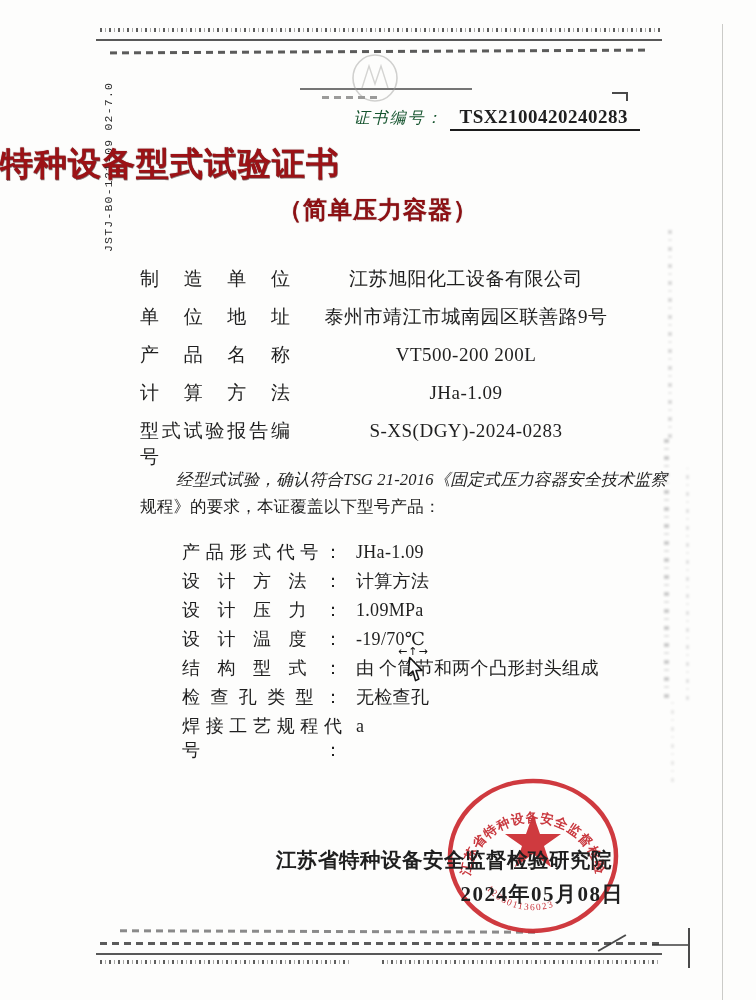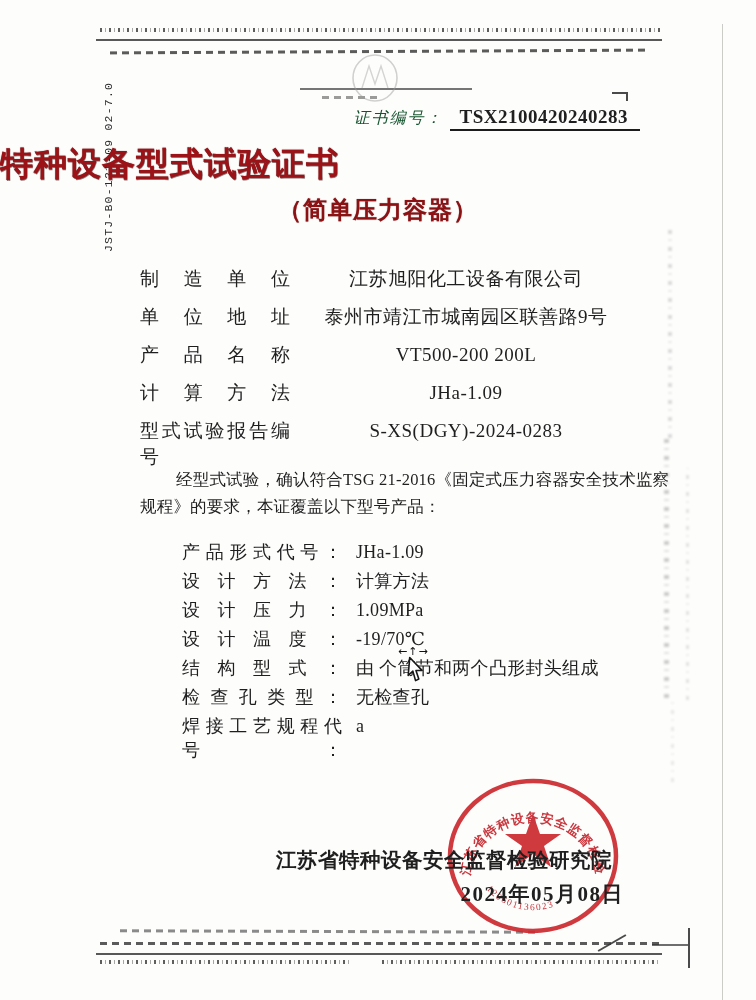--- a/index.html
+++ b/index.html
@@ -48,21 +48,21 @@
     font-size:24px;font-weight:700;letter-spacing:1px;
     color:#8d1013;text-shadow:0 0 1px rgba(70,4,5,.6);
   }
   
   .fields{left:140px;top:266px;width:502px;}
   .frow{display:flex;align-items:baseline;height:38px;font-size:19px;}
   .flabel{display:inline-block;width:150px;text-align:justify;text-align-last:justify;letter-spacing:0;flex:0 0 150px;}
   .fvalue{flex:1;text-align:center;letter-spacing:.5px;}
   
   .statement{left:140px;top:466px;width:520px;font-size:16.5px;line-height:27px;letter-spacing:.2px;}
-  .statement .l1{text-indent:36px;white-space:nowrap;}
+  .statement .l1{text-indent:36px;white-space:nowrap;font-style:italic;}
   .statement .l2{white-space:nowrap;}
   
   .specs{left:182px;top:524px;width:460px;}
   .srow{display:flex;align-items:baseline;height:29px;font-size:18px;}
   .slabel{display:inline-block;width:160px;flex:0 0 160px;text-align:justify;text-align-last:justify;margin-top:16px;}
   .svalue{margin-left:14px;white-space:nowrap;letter-spacing:.3px;}
   
   .cursor-arrows{left:398px;top:645px;font-size:11px;letter-spacing:1px;color:#111;font-family:"DejaVu Sans",sans-serif;}
   .cursor-glyph{left:402px;top:656px;}
   

